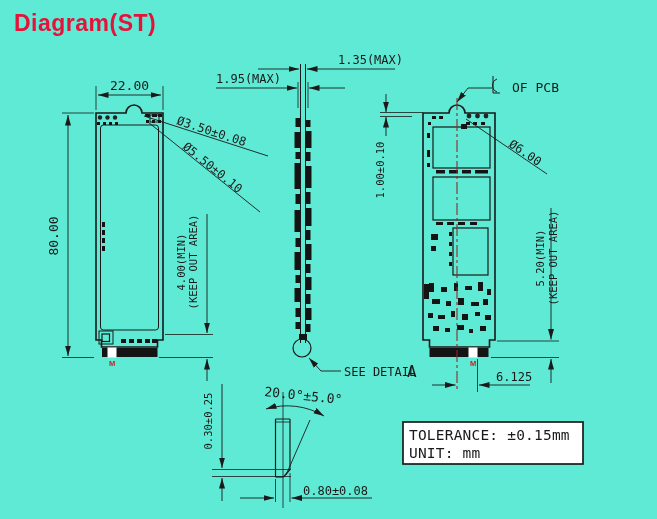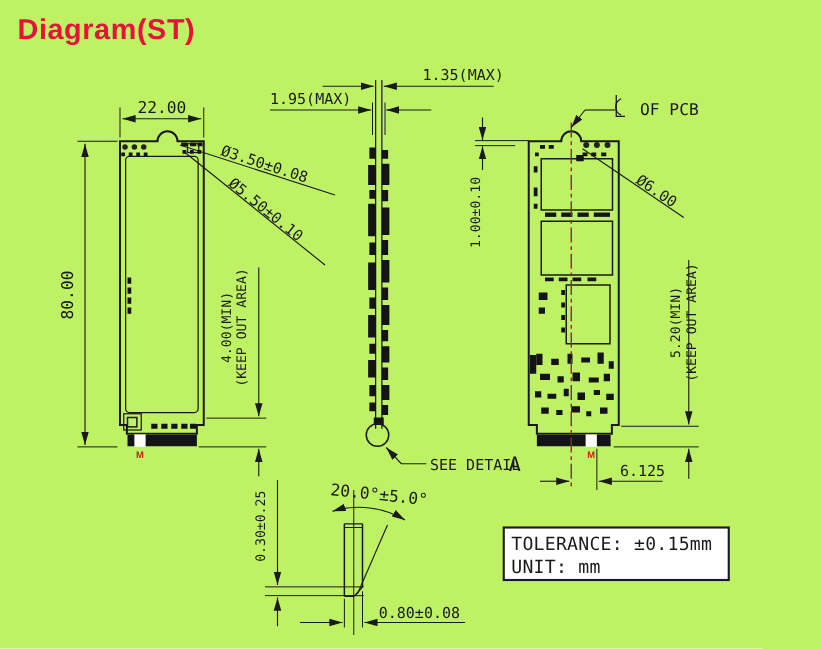--- a/index.html
+++ b/index.html
@@ -1,16 +1,16 @@
 <!DOCTYPE html>
 <html><head>
 <meta charset="utf-8">
 <style>
   html,body{margin:0;padding:0;background:#ffffff;}
-  .canvas{position:relative;width:657px;height:519px;background:#bef264;overflow:hidden;
+  .canvas{position:relative;width:657px;height:519px;background:#5eead4;overflow:hidden;
           font-family:"Liberation Sans",sans-serif;}
   .title{position:absolute;left:14px;top:10px;font-size:23px;font-weight:bold;
          letter-spacing:0.5px;font-family:"Liberation Sans",sans-serif;}
   svg{position:absolute;left:0;top:0;}
   .b16{stroke:#1a1a1a;stroke-width:1.6;fill:none;}
   .b12{stroke:#1a1a1a;stroke-width:1.2;fill:none;}
   .b10{stroke:#1a1a1a;stroke-width:1;fill:none;}
   .dim{stroke:#1a1a1a;stroke-width:0.9;fill:none;}
   .thin{stroke:#1a1a1a;stroke-width:0.8;fill:none;}
   .pads{fill:#141414;stroke:none;}

